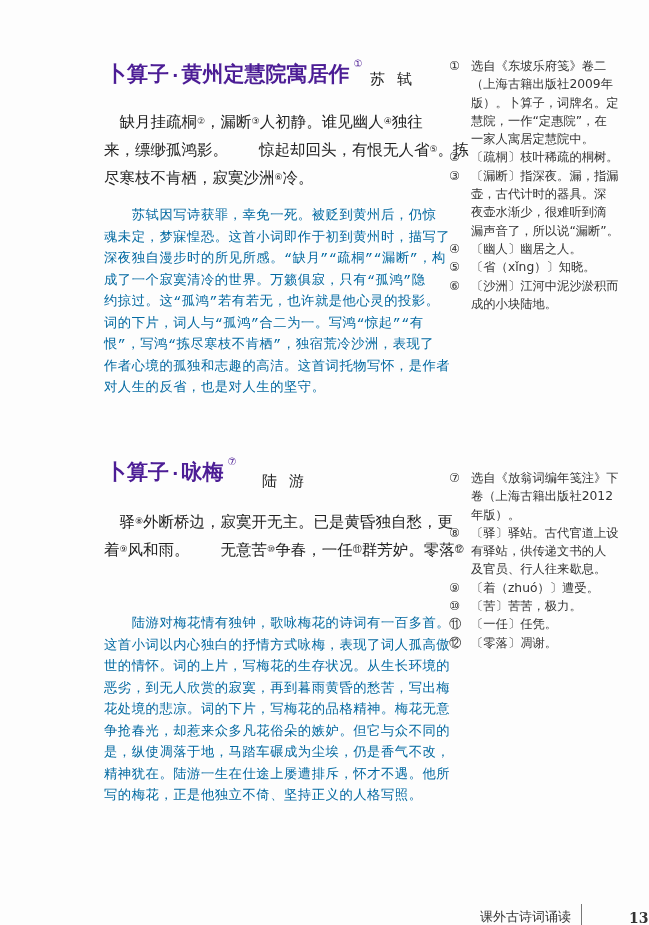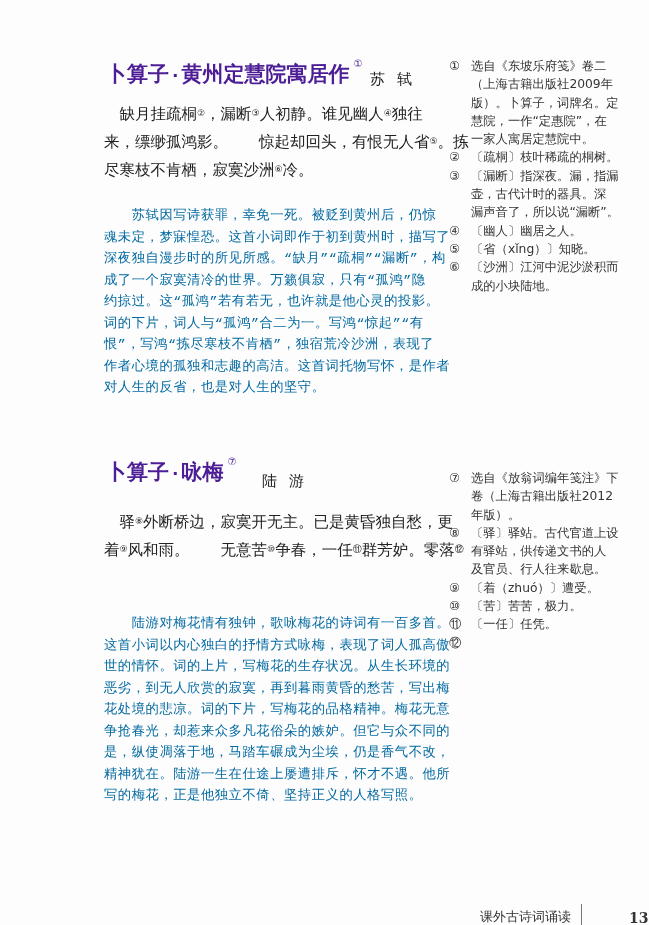--- a/index.html
+++ b/index.html
@@ -26,21 +26,21 @@
   .footer .pg{font-weight:bold;font-size:14px;margin-left:37px;}
 </style>
 </head>
 <body>
 
 <div class="title" style="left:106px;top:60px;">
   <span>卜算子·黄州定慧院寓居作</span><sup>①</sup>
 </div>
 <div class="author" style="left:370px;top:64px;margin-top:6px;">苏轼</div>
 
-<div class="poem" style="top:100px;">
+<div class="poem" style="top:108px;">
   <p>　<span>缺月挂疏桐</span><sup>②</sup><span>，漏断</span><sup>③</sup><span>人初静。谁见幽人</span><sup>④</sup><span>独往</span></p>
   <p><span>来，缥缈孤鸿影。　　惊起却回头，有恨无人省</span><sup>⑤</sup><span>。拣</span></p>
   <p><span>尽寒枝不肯栖，寂寞沙洲</span><sup>⑥</sup><span>冷。</span></p>
 </div>
 
 <div class="essay" style="top:205px;">
   <p>　　苏轼因写诗获罪，幸免一死。被贬到黄州后，仍惊</p>
   <p>魂未定，梦寐惶恐。这首小词即作于初到黄州时，描写了</p>
   <p>深夜独自漫步时的所见所感。“缺月”“疏桐”“漏断”，构</p>
   <p>成了一个寂寞清冷的世界。万籁俱寂，只有“孤鸿”隐</p>
@@ -66,20 +66,21 @@
     <span class="num">②</span>
     <span class="txt">
         <span>〔疏桐〕枝叶稀疏的桐树。</span>
       </span>
   </div>
   <div class="note">
     <span class="num">③</span>
     <span class="txt">
         <span>〔漏断〕指深夜。漏，指漏</span>
         <span>壶，古代计时的器具。深</span>
+        <span>夜壶水渐少，很难听到滴</span>
         <span>漏声音了，所以说“漏断”。</span>
       </span>
   </div>
   <div class="note">
     <span class="num">④</span>
     <span class="txt">
         <span>〔幽人〕幽居之人。</span>
       </span>
   </div>
   <div class="note">
@@ -149,20 +150,23 @@
       </span>
   </div>
   <div class="note">
     <span class="num">⑪</span>
     <span class="txt">
         <span>〔一任〕任凭。</span>
       </span>
   </div>
   <div class="note">
     <span class="num">⑫</span>
+    <span class="txt">
+        <span>〔零落〕凋谢。</span>
+      </span>
   </div>
 </div>
 
 <div class="footer">
   <span>课外古诗词诵读</span>
   <span class="sep"></span>
   <span class="pg">137</span>
 </div>
 
 </body></html>

